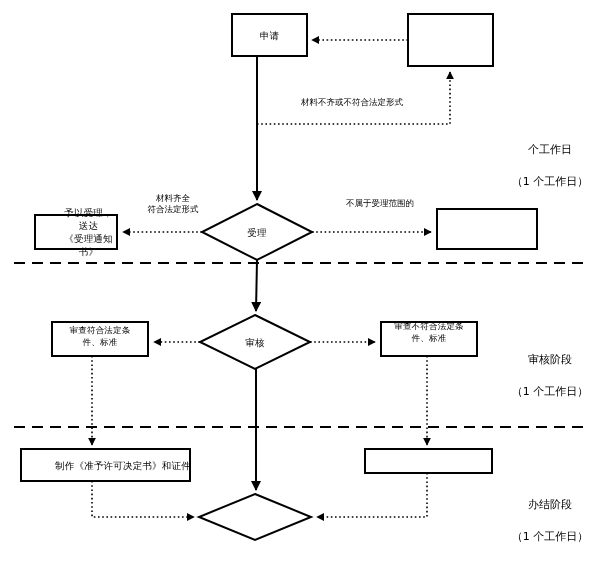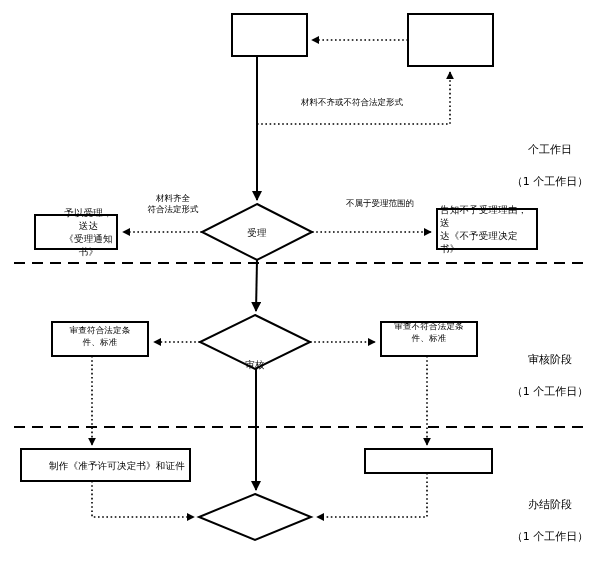--- a/index.html
+++ b/index.html
@@ -121,39 +121,38 @@
 
     <path d="M 427 356 L 427 445" stroke="#000000" stroke-width="1.6" fill="none" stroke-dasharray="1.6,2.6" marker-end="url(#arrow-dot)"></path>
 
     <path d="M 256 369 L 256 490" stroke="#000000" stroke-width="2" fill="none" marker-end="url(#arrow-solid)"></path>
 
     <path d="M 92 481 L 92 517 L 194 517" stroke="#000000" stroke-width="1.6" fill="none" stroke-dasharray="1.6,2.6" marker-end="url(#arrow-dot)"></path>
 
     <path d="M 427 473 L 427 517 L 317 517" stroke="#000000" stroke-width="1.6" fill="none" stroke-dasharray="1.6,2.6" marker-end="url(#arrow-dot)"></path>
   </svg>
 
+  <div class="node-label" style="left:232px; top:14px; width:75px; height:42px;">申请</div>
 
 
   <div class="node-label" style="left:217px; top:219px; width:80px; height:26px;">受理</div>
 
   <div class="node-label" style="left:35px; top:215px; width:82px; height:34px;padding-left:28px;">予以受理，送达
 《受理通知书》</div>
 
-  <div class="node-label" style="left:437px; top:209px; width:100px; height:40px; text-align:left; justify-content:flex-start;">告知不予受理理由，送
-达《不予受理决定书》</div>
 
-  <div class="node-label" style="left:215px; top:329px; width:80px; height:26px;margin-top:22px;">审核</div>
+  <div class="node-label" style="left:215px; top:329px; width:80px; height:26px;">审核</div>
 
   <div class="node-label" style="left:52px; top:322px; width:96px; height:28px; font-size:8.5px; line-height:12px;">审查符合法定条
 件、标准</div>
 
   <div class="node-label" style="left:381px; top:322px; width:96px; height:20px; font-size:8.5px; line-height:12px;">审查不符合法定条
 件、标准</div>
 
-  <div class="node-label" style="left:24px; top:449px; width:186px; height:32px;">制作《准予许可决定书》和证件</div>
+  <div class="node-label" style="left:30px; top:449px; width:186px; height:32px;">制作《准予许可决定书》和证件</div>
 
 
 
   <div class="edge-label" style="left:272px; top:97px; width:160px;">材料不齐或不符合法定形式</div>
 
   <div class="edge-label" style="left:130px; top:193px; width:86px;">材料齐全
 符合法定形式</div>
 
   <div class="edge-label" style="left:325px; top:198px; width:110px;">不属于受理范围的</div>
 

